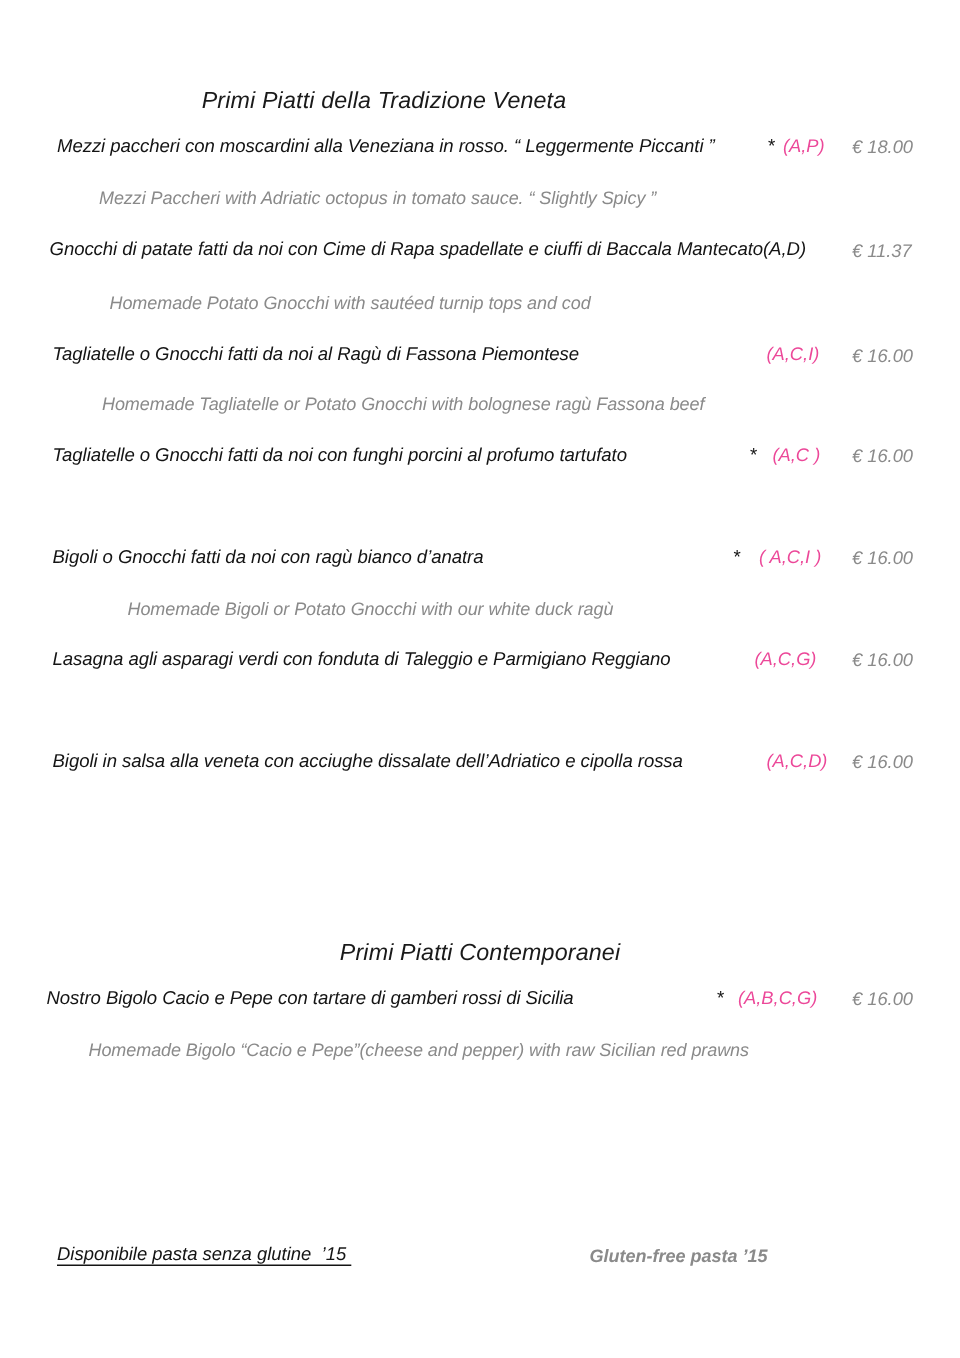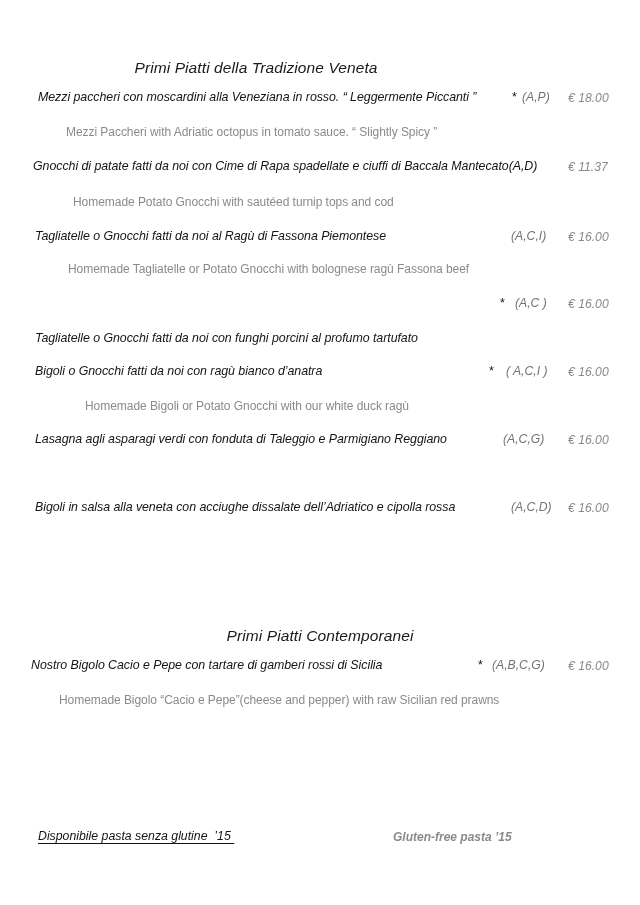--- a/index.html
+++ b/index.html
@@ -51,36 +51,37 @@
     font-style: normal;
     font-size: 12.5px;
     color: #141414;
   }
 
   .item-allerg {
     position: absolute;
     top: 0;
     font-style: italic;
     font-size: 12.2px;
-    color: #737373;
+    color: #ec4899;
     white-space: nowrap;
   }
 
   .item-price {
     position: absolute;
     top: 1px;
     left: 568px;
     font-style: italic;
     font-size: 12.2px;
     color: #8a8a8a;
     white-space: nowrap;
   }
 
   .item-desc {
     position: absolute;
+    font-style: italic;
     font-size: 12px;
     color: #8a8a8a;
     white-space: nowrap;
     letter-spacing: -0.05px;
   }
 
   .footer-note {
     position: absolute;
     font-style: italic;
     font-size: 12.3px;
@@ -125,21 +126,21 @@
 
   <div class="menu-item abs" style="left:0; top:229px;">
     <div class="item-name" style="left:35px;">Tagliatelle o Gnocchi fatti da noi al Ragù di Fassona Piemontese</div>
     <div class="item-mark" style="left:495px;"></div>
     <div class="item-allerg" style="left:511px;">(A,C,I)</div>
     <div class="item-price">€  16.00</div>
   </div>
   <div class="item-desc" style="left:68px; top:262px;">Homemade Tagliatelle or Potato Gnocchi with bolognese ragù Fassona beef</div>
 
   <div class="menu-item abs" style="left:0; top:296px;">
-    <div class="item-name" style="left:35px;margin-top:35px;">Tagliatelle o Gnocchi fatti da noi con funghi porcini al profumo tartufato</div>
+    <div class="item-name" style="left:35px;">Tagliatelle o Gnocchi fatti da noi con funghi porcini al profumo tartufato</div>
     <div class="item-mark" style="left:500px;">*</div>
     <div class="item-allerg" style="left:515px;">(A,C )</div>
     <div class="item-price">€  16.00</div>
   </div>
 
   <div class="menu-item abs" style="left:0; top:364px;">
     <div class="item-name" style="left:35px;">Bigoli o Gnocchi fatti da noi con ragù bianco d’anatra</div>
     <div class="item-mark" style="left:489px;">*</div>
     <div class="item-allerg" style="left:506px;">( A,C,I )</div>
     <div class="item-price">€  16.00</div>

